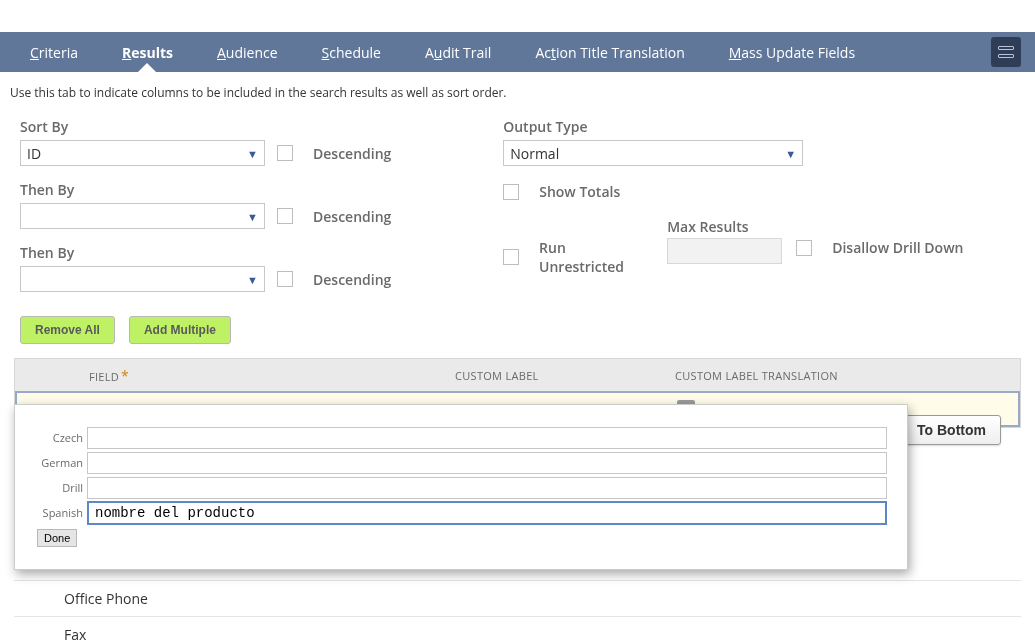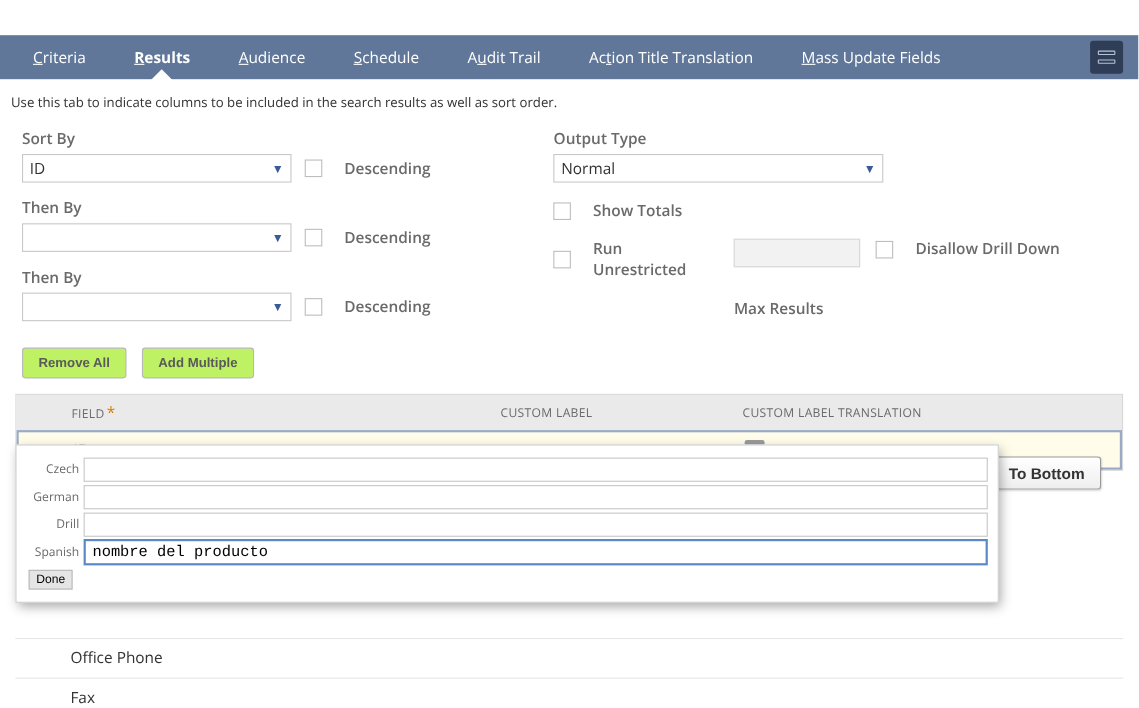--- a/index.html
+++ b/index.html
@@ -29,36 +29,36 @@
 
 .r-row { display: flex; align-items: flex-start; gap: 14px; margin-bottom: 16px; }
 .dd-wide { width: 300px; }
 .txt-in { width: 115px; height: 26px; border: 1px solid #d8d8d8; background: #f2f2f2; }
 
 .btn-row { padding: 10px 20px 14px; display: flex; gap: 14px; }
 .btn { background: #bef264; border: 1px solid #b8b8b8; border-radius: 3px; padding: 6px 14px; font-size: 12px; color: #5a5a5a; cursor: pointer; font-weight: 600; }
 
 .grid { margin: 0 14px; border: 1px solid #d7d7d7; }
 .grid-head { background: #eaeaea; display: flex; height: 32px; align-items: center; font-size: 11px; color: #6a6a6a; letter-spacing: .3px; }
-.gh-field { width: 440px; padding-left: 50px; }
+.gh-field { width: 440px; padding-left: 74px; }
 .gh-cl { width: 220px; }
 .gh-clt { flex: 1; }
 .req { color: #d68100; font-size: 14px; margin-left: 2px; }
 
 .grid-row { height: 34px; display: flex; align-items: center; border-top: 1px solid #e5e5e5; font-size: 14px; color: #333; }
 .grid-row.active { background: #fffde9; border: 2px solid #9aa9c7; height: 36px; }
 .drag { width: 30px; display: flex; justify-content: center; color: #bbb; cursor: grab; }
 .drag::before { content: "⋮⋮"; letter-spacing: -3px; font-size: 13px; }
 .cell-field { width: 410px; padding-left: 20px; }
 .cell-cl { width: 220px; }
 .cell-clt { flex: 1; display: flex; align-items: center; }
 .edit-ico { width: 18px; height: 18px; background: #9a9a9a; display: inline-flex; align-items: center; justify-content: center; border-radius: 2px; cursor: pointer; }
 .edit-ico svg { width: 11px; height: 11px; fill: #fff; }
 
-.popup { position: absolute; left: 14px; top: 404px; width: 894px; background: #fff; border: 1px solid #ccc; box-shadow: 2px 4px 10px rgba(0,0,0,.35); padding: 5px; z-index: 10; }
+.popup { position: absolute; left: 14px; top: 404px; width: 894px; background: #fff; border: 1px solid #ccc; box-shadow: 2px 4px 10px rgba(0,0,0,.35); padding: 16px; z-index: 10; }
 .popup-inner { padding: 4px 4px 6px 4px; }
 .pf-row { display: flex; align-items: center; height: 25px; }
 .pf-label { width: 52px; font-size: 11px; color: #6a6a6a; text-align: right; padding-right: 4px; }
 .pf-input { flex: 1; height: 22px; border: 1px solid #c6c6c6; padding: 0 6px; font-size: 14px; background: #fff; font-family: Liberation Mono, monospace; }
 .pf-input.focused { border: 2px solid #5b88c8; height: 24px; }
 .done-btn { margin: 4px 0 0 2px; padding: 2px 6px; font-size: 11px; background: #e5e5e5; border: 1px solid #b8b8b8; cursor: pointer; }
 
 .tobot { position: absolute; right: 34px; top: 415px; background: linear-gradient(#fff,#eee); border: 1px solid #999; border-radius: 3px; padding: 6px 14px; font-size: 14px; color: #333; font-weight: 600; cursor: pointer; box-shadow: 0 1px 2px rgba(0,0,0,.15); z-index: 5; }
 
 .grid-below { margin: 0 14px; }
@@ -146,34 +146,34 @@
         <span>Normal</span>
         <span class="caret">▼</span>
       </div>
     </div>
     <div class="r-row">
       <div class="chk-wrap">
         <span class="chk"></span>
         <span class="chk-label">Show Totals</span>
       </div>
     </div>
-    <div class="r-row">
-      <div class="chk-wrap" style="width:150px">
-        <span class="chk"></span>
-        <span class="chk-label">Run Unrestricted</span>
-      </div>
-      <input class="txt-in" value="" style="">
-      <div class="chk-wrap">
-        <span class="chk"></span>
-        <span class="chk-label">Disallow Drill Down</span>
-      </div>
-    </div>
     <div class="r-row" style="margin-bottom:2px;">
       <div style="width:150px"></div>
       <span class="form-label" style="margin:0">Max Results</span>
+    </div>
+    <div class="r-row">
+      <div class="chk-wrap" style="width:150px">
+        <span class="chk"></span>
+        <span class="chk-label">Run Unrestricted</span>
+      </div>
+      <input class="txt-in" value="" style="">
+      <div class="chk-wrap">
+        <span class="chk"></span>
+        <span class="chk-label">Disallow Drill Down</span>
+      </div>
     </div>
   </div>
 </div>
 
 <div class="btn-row">
   <button class="btn">Remove All</button>
   <button class="btn">Add Multiple</button>
 </div>
 
 <div class="grid">

